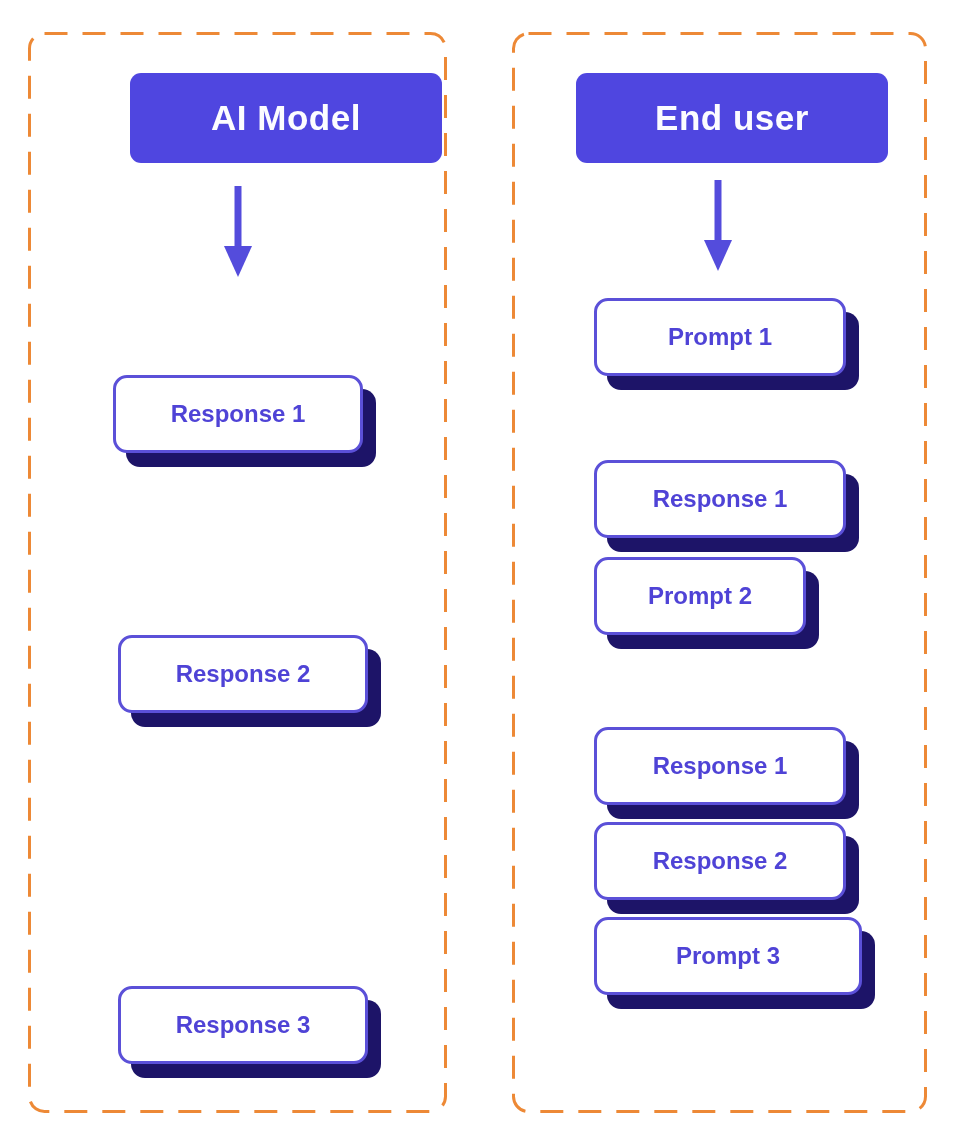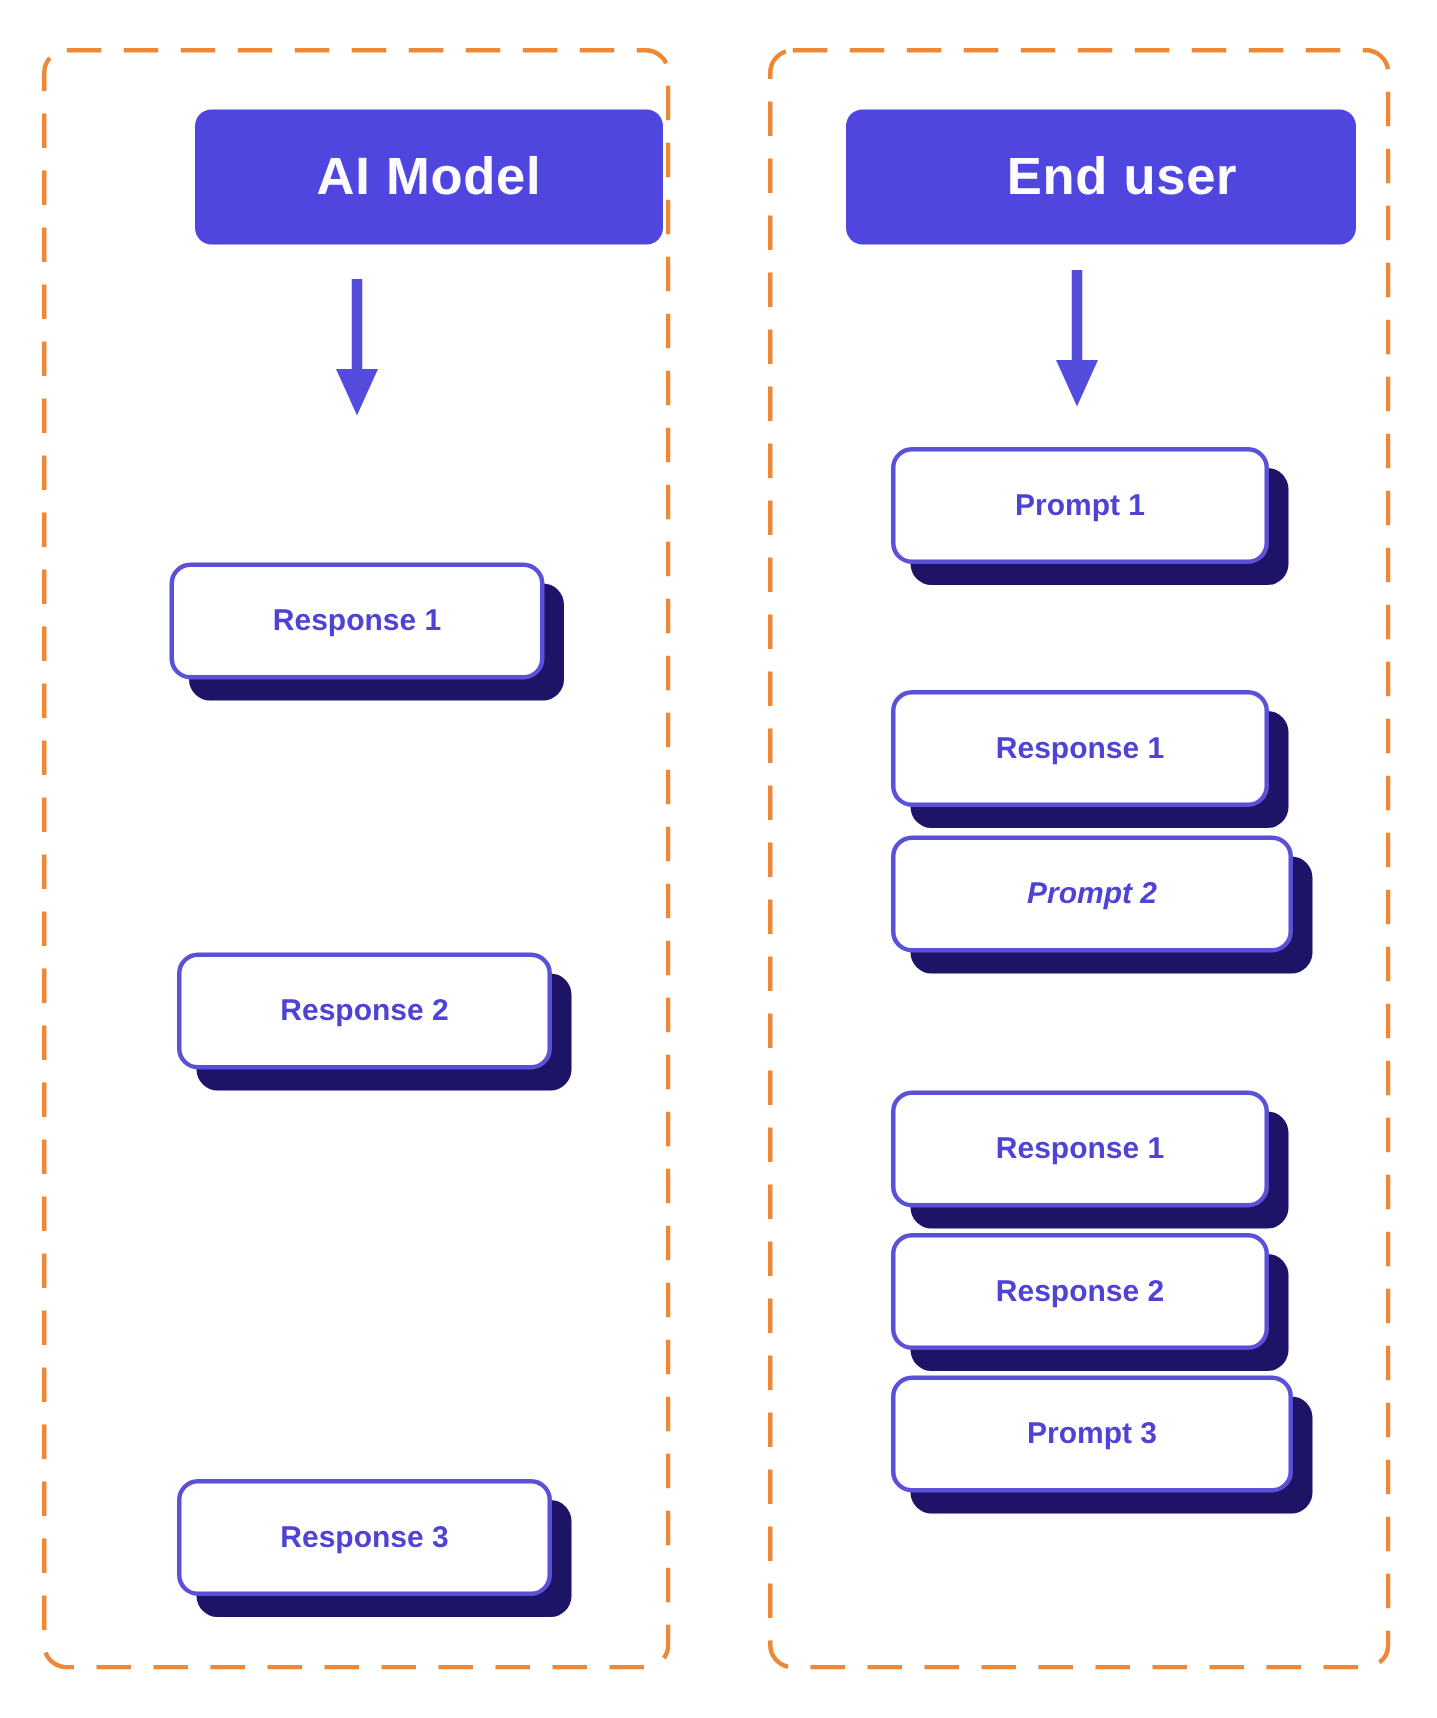--- a/index.html
+++ b/index.html
@@ -37,21 +37,21 @@
   .arrow-stem{stroke:var(--arrow-color);stroke-width:7;}
   .arrow-head{fill:var(--arrow-color);}
   .node{
     position:absolute;width:250px;height:78px;box-sizing:border-box;
     background:var(--node-fill);
     border:3px solid var(--node-border);border-radius:14px;
     box-shadow:13px 14px 0 var(--shadow-navy);
     display:flex;align-items:center;justify-content:center;
   }
   .node-label{
-    color:var(--node-text);font-size:20px;font-weight:700;white-space:nowrap;
+    color:var(--node-text);font-size:24px;font-weight:700;white-space:nowrap;
   }
 </style>
 </head>
 <body>
 
 <div class="canvas">
 
   <section class="panel" style="left:28px;top:32px;width:419px;height:1081px;">
     <svg class="dash-border" width="419" height="1081" viewBox="0 0 419 1081" aria-hidden="true">
       <rect class="dash-rect" x="1.5" y="1.5" width="416" height="1078" rx="15"></rect>
@@ -77,38 +77,38 @@
     <div class="node" style="left:90px;top:954px;text-align:right;">
       <span class="node-label">Response 3</span>
     </div>
   </section>
 
   <section class="panel" style="left:512px;top:32px;width:415px;height:1081px;">
     <svg class="dash-border" width="415" height="1081" viewBox="0 0 415 1081" aria-hidden="true">
       <rect class="dash-rect" x="1.5" y="1.5" width="412" height="1078" rx="15"></rect>
     </svg>
 
-    <div class="header" style="left:52px;top:41px;padding-left:28px;">
+    <div class="header" style="left:64px;top:41px;">
       <span class="header-label">End user</span>
     </div>
 
     <svg class="arrow" style="left:188px;top:148px;" width="36" height="92" viewBox="0 0 36 92" aria-hidden="true">
       <line class="arrow-stem" x1="18" y1="0" x2="18" y2="64"></line>
       <polygon class="arrow-head" points="4,60 32,60 18,91"></polygon>
     </svg>
 
     <div class="node" style="left:82px;top:266px;width:252px;">
       <span class="node-label">Prompt 1</span>
     </div>
 
     <div class="node" style="left:82px;top:428px;width:252px;">
       <span class="node-label">Response 1</span>
     </div>
 
-    <div class="node" style="left:82px;top:525px;width:268px;font-style:italic;">
+    <div class="node" style="left:82px;top:525px;width:212px;">
       <span class="node-label">Prompt 2</span>
     </div>
 
     <div class="node" style="left:82px;top:695px;width:252px;">
       <span class="node-label">Response 1</span>
     </div>
 
     <div class="node" style="left:82px;top:790px;width:252px;">
       <span class="node-label">Response 2</span>
     </div>

